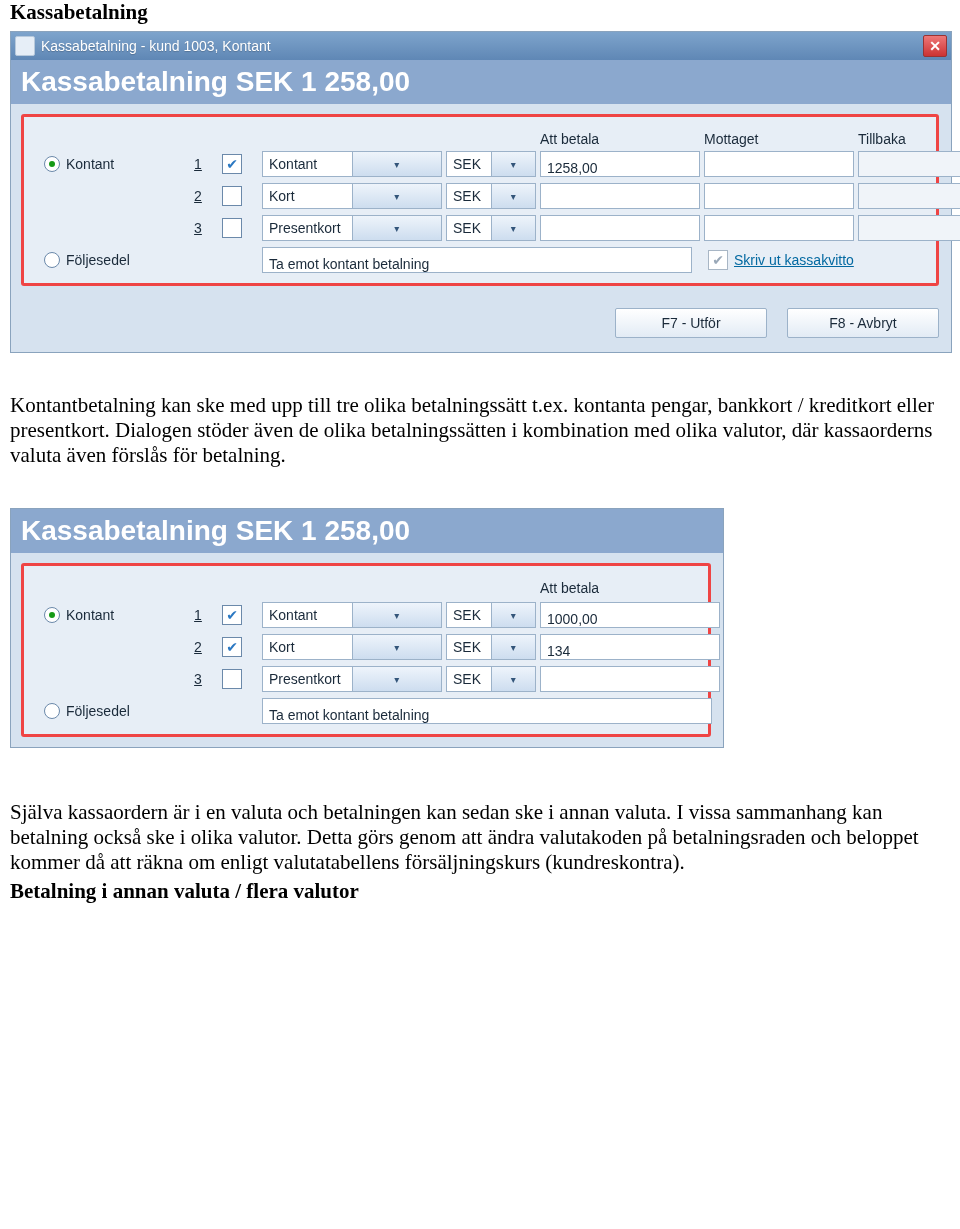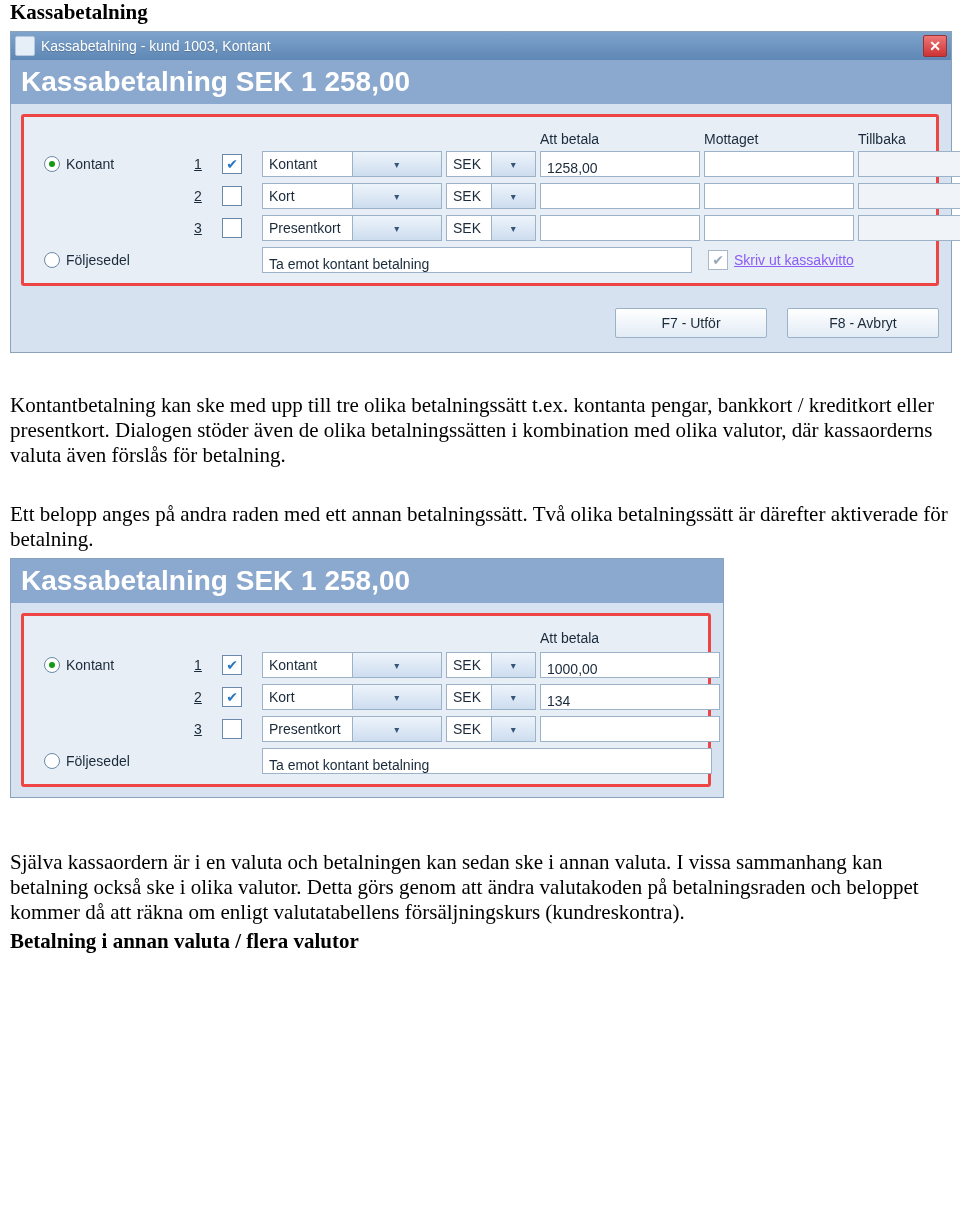--- a/index.html
+++ b/index.html
@@ -28,21 +28,21 @@
 .chk{width:18px;height:18px;border:1px solid #6b89aa;background:#fff;display:flex;align-items:center;justify-content:center;color:#2b78c2;font-size:14px;line-height:1}
 .chk.on::after{content:"✔"}
 .chk.dim{border-color:#a8b6c5;color:#9aa8b8}
 .chk.dim.on::after{content:"✔"}
 .dd{display:flex;align-items:center;border:1px solid #9cb2c9;background:#fff;height:24px}
 .dd span{flex:1;padding:0 6px}
 .dd .ar{width:18px;height:100%;border-left:1px solid #9cb2c9;background:linear-gradient(#eef4fb,#cdddef);display:flex;align-items:center;justify-content:center;font-size:10px;color:#33557a}
 .txt{border:1px solid #9cb2c9;background:#fff;height:24px;padding:0 6px;display:flex;align-items:flex-end}
 .txt.ro{background:#f0f4f9}
 .row-bot{display:grid;grid-template-columns:130px 40px 36px 430px 1fr;gap:4px;align-items:center;margin-top:2px}
-.dim-lbl{color:#8b5cf6}
+.dim-lbl{color:#0369a1}
 .btns{display:flex;justify-content:flex-end;gap:20px;padding:12px 12px 14px 8px}
 .btn{width:150px;height:28px;border:1px solid #9cb2c9;background:linear-gradient(#fff,#e2ebf5);display:flex;align-items:center;justify-content:center;border-radius:2px}
 .dlg2{width:712px}
 .cols-h2,.row2{display:grid;grid-template-columns:130px 40px 36px 180px 90px 180px;gap:4px;align-items:center;margin-bottom:6px}
 .row-bot2{display:grid;grid-template-columns:130px 40px 36px 450px;gap:4px;align-items:center;margin-top:2px}
 </style>
 </head>
 <body>
 
 <div class="doc">
@@ -153,21 +153,20 @@
         </span>
   <span class="btn">
           <span>F8 - Avbryt</span>
         </span>
  </div>
 </div>
 
 <div class="gap"></div>
 <p class="p">Kontantbetalning kan ske med upp till tre olika betalningssätt t.ex. kontanta pengar, bankkort / kreditkort eller presentkort. Dialogen stöder även de olika betalningssätten i kombination med olika valutor, där kassaorderns valuta även förslås för betalning.</p>
 <div class="gap"></div>
-<p class="p">Ett belopp anges på andra raden med ett annan betalningssätt. Två olika betalningssätt är därefter aktiverade för betalning.</p>
 
 <div class="dlg dlg2">
  <div class="hdr">Kassabetalning SEK 1 258,00</div>
  <div class="body">
   <div class="fs">
    <div class="cols-h2">
     <span></span>
             <span></span>
             <span></span>
             <span></span>

